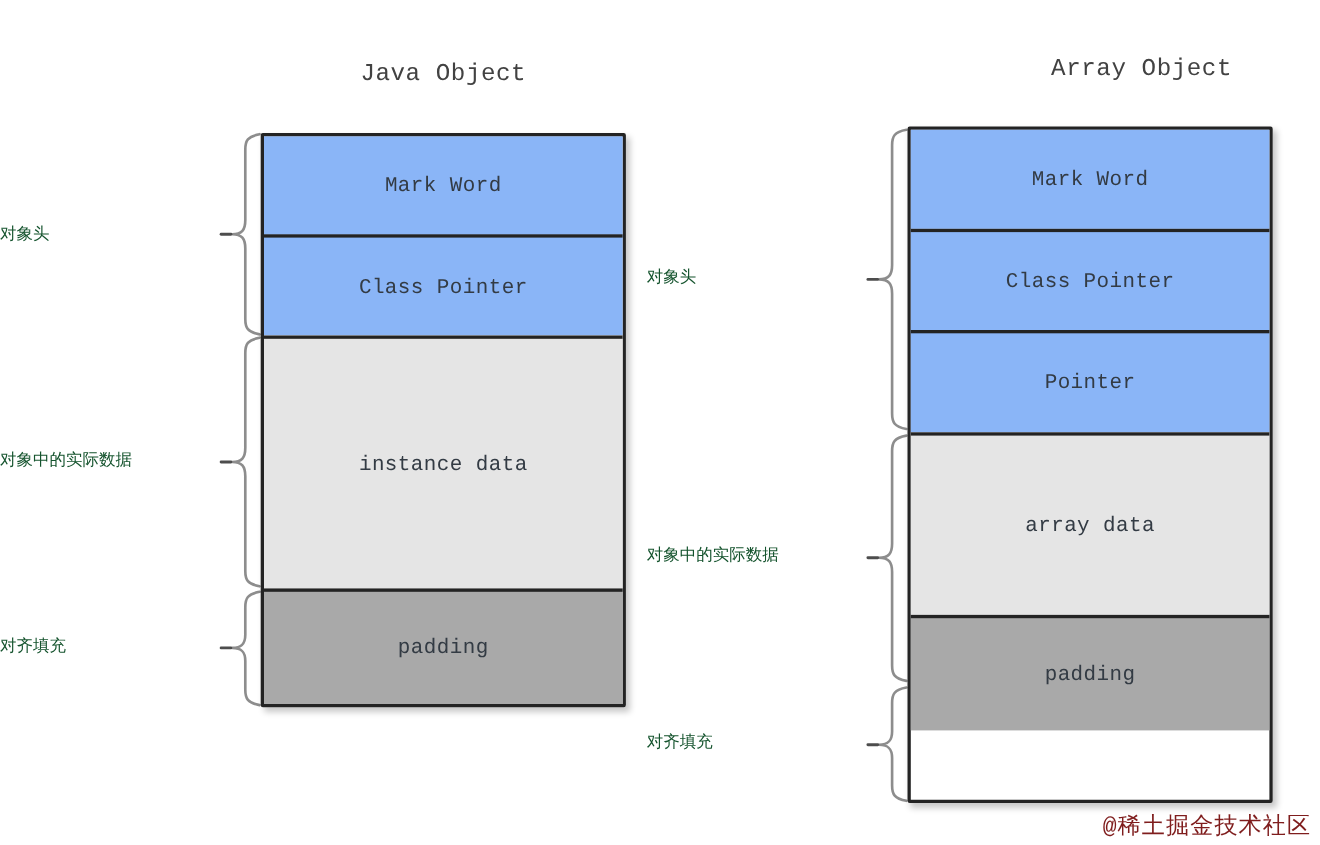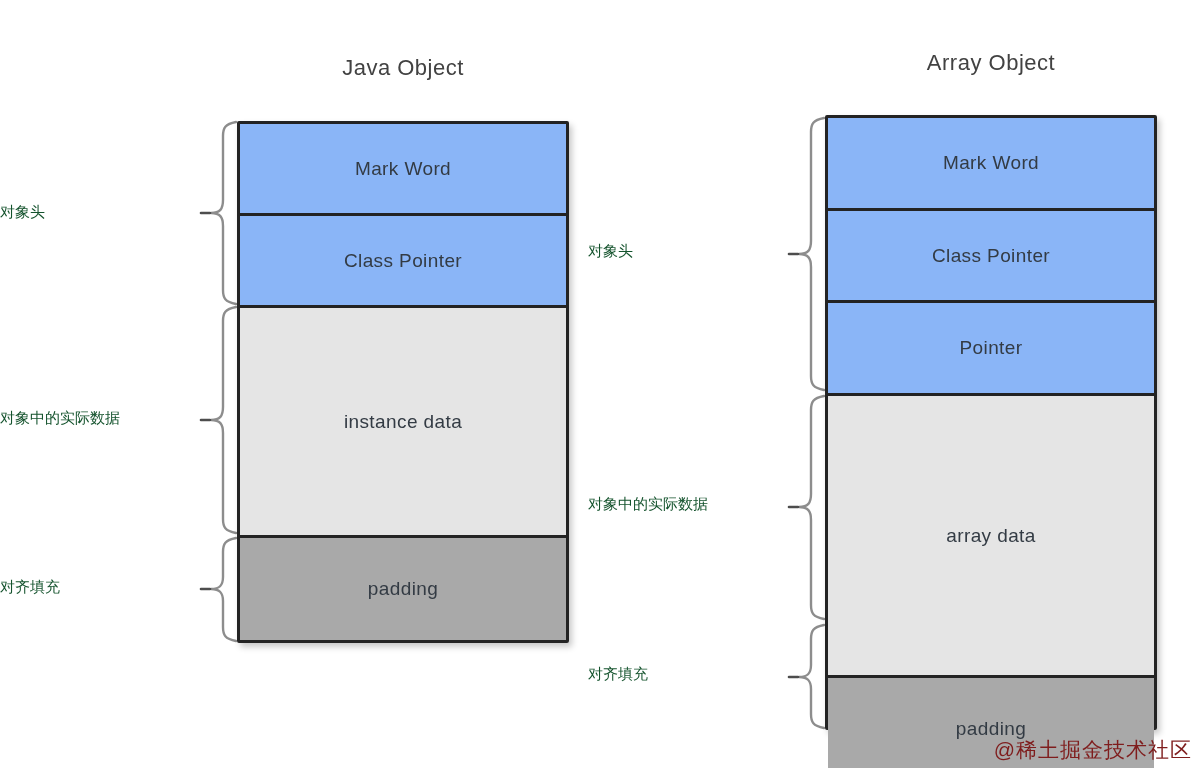--- a/index.html
+++ b/index.html
@@ -1,35 +1,35 @@
 <!DOCTYPE html>
 <html><head>
 <meta charset="utf-8">
 <style>
   html,body{margin:0;padding:0;background:#ffffff;}
   .canvas{
     position:relative;
     width:1200px;height:768px;
     background:#ffffff;
     overflow:hidden;
-    font-family:Liberation Sans, sans-serif;
+    font-family:Liberation Mono, monospace;
   }
   .braces{
     position:absolute;left:0;top:0;width:1200px;height:768px;
     pointer-events:none;
   }
   .title{
     position:absolute;
     text-align:center;
     font-size:22px;
     letter-spacing:0.5px;
     color:#424242;
   }
   .left-title{left:237px;top:55px;width:332px;}
-  .right-title{left:825px;top:50px;width:332px;}
+  .right-title{left:788px;top:50px;width:332px;text-align:right;}
   .stack{
     position:absolute;
     width:332px;
     border:3px solid #232323;
     border-radius:2px;
     box-sizing:border-box;
     box-shadow:3px 4px 6px rgba(0,0,0,0.22);
   }
   .left-stack{left:237px;top:121px;height:522px;}
   .right-stack{left:825px;top:115px;height:615px;}
@@ -91,21 +91,21 @@
     <div class="cell header" style="height:89px">Mark Word</div>
     <div class="cell header bt" style="height:92px">Class Pointer</div>
     <div class="cell data bt" style="height:230px">instance data</div>
     <div class="cell pad bt" style="height:105px">padding</div>
   </div>
 
   <div class="stack right-stack">
     <div class="cell header" style="height:90px">Mark Word</div>
     <div class="cell header bt" style="height:92px">Class Pointer</div>
     <div class="cell header bt" style="height:93px">Pointer</div>
-    <div class="cell data bt" style="height:282px">array data</div>
+    <div class="cell data bt" style="height:166px">array data</div>
     <div class="cell pad bt" style="height:105px">padding</div>
   </div>
 
   <div class="zh-label" style="left:0;width:200px;top:203px">对象头</div>
   <div class="zh-label" style="left:0;width:200px;top:409px">对象中的实际数据</div>
   <div class="zh-label" style="left:0;width:200px;top:578px">对齐填充</div>
 
   <div class="zh-label" style="left:588px;width:200px;top:242px">对象头</div>
   <div class="zh-label" style="left:588px;width:200px;top:495px">对象中的实际数据</div>
   <div class="zh-label" style="left:588px;width:200px;top:665px">对齐填充</div>

